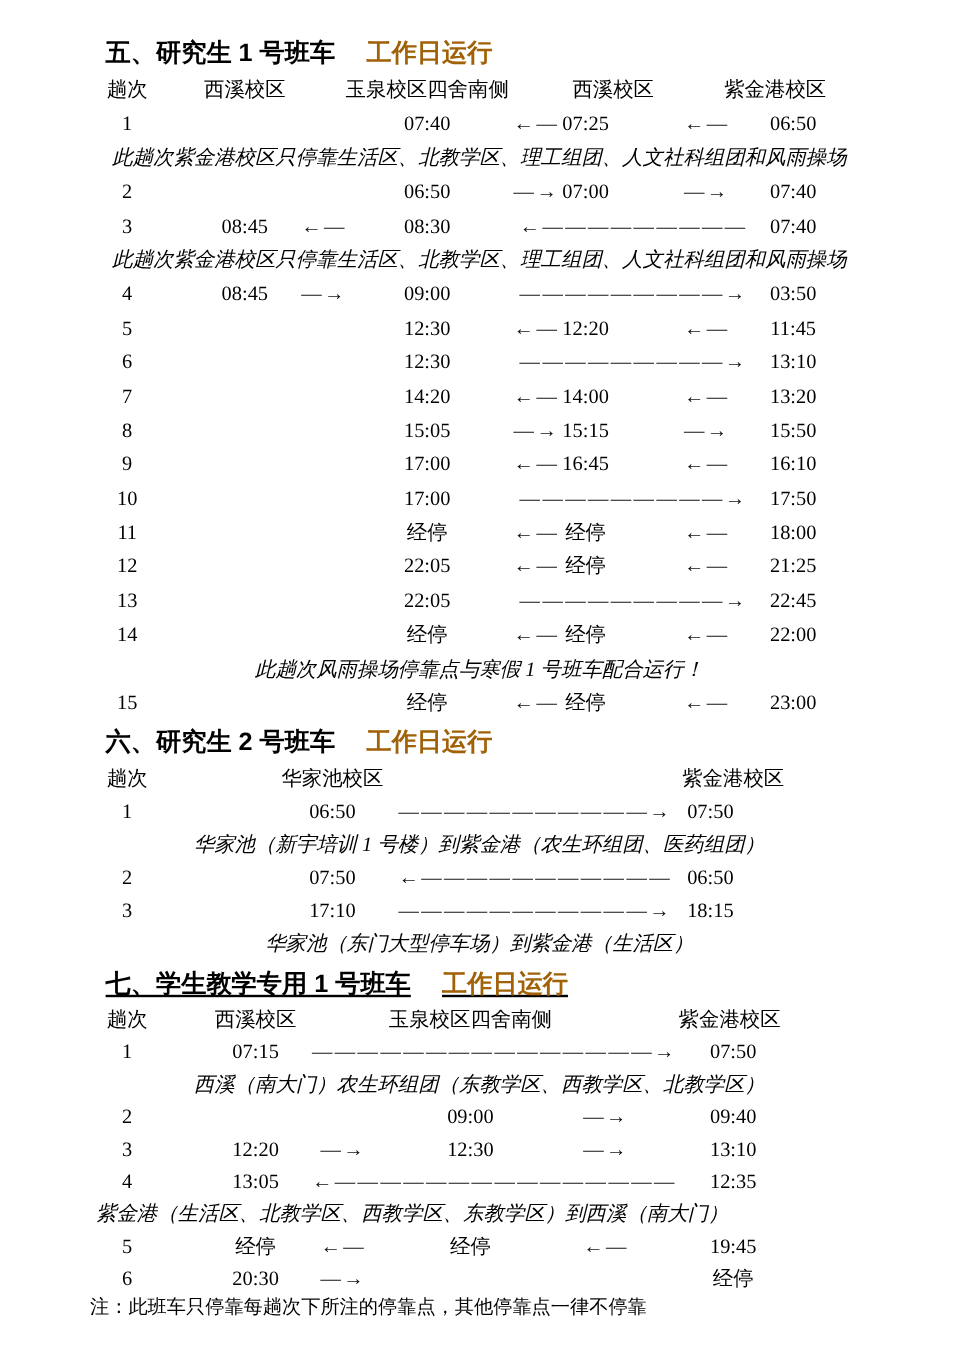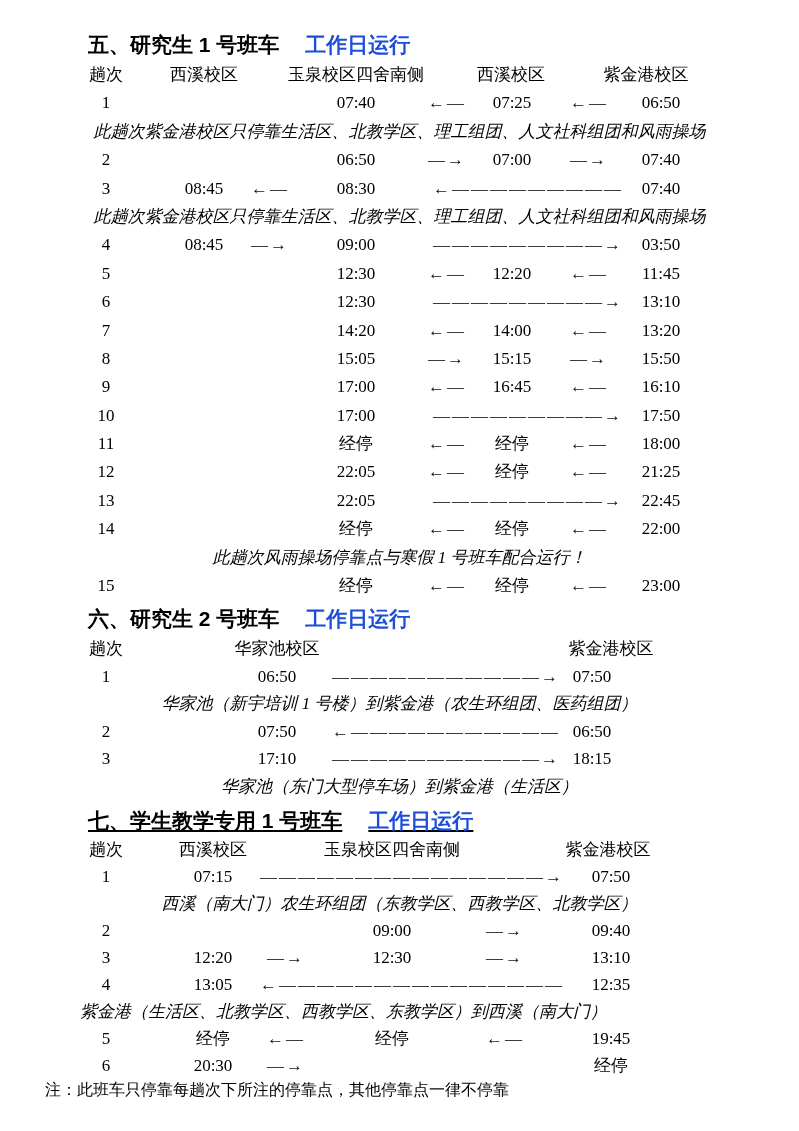--- a/index.html
+++ b/index.html
@@ -11,37 +11,37 @@
   .page { padding-top:28px; }
 
   .sec { font-size:17px; }
   .title-line {
     margin-left:88px; height:33px; line-height:33px;
     font-family:"Liberation Sans","DejaVu Sans",sans-serif;
     font-weight:bold; font-size:21px; white-space:nowrap;
   }
   .sec.s6 .title-line { margin-top:2px; }
   .sec.s7 .title-line { margin-top:4px;text-decoration:underline; }
-  .badge { color:#1d4ed8; margin-left:26px; }
+  .badge { color:#a16207; margin-left:26px; }
 
   .line { position:relative; }
   .s5 .line { height:28.4px; line-height:28.4px; }
   .s6 .line { height:27.5px; line-height:27.5px; }
   .s7 .line { height:26.9px; line-height:26.9px; }
 
   .cell { position:absolute; top:0; transform:translateX(-50%); white-space:nowrap; }
   .arrow { letter-spacing:2px; color:#111111; }
   .note { text-align:center; white-space:nowrap;font-style:italic; }
   .note.left { transform:translateX(-56px); }
 
-  .footnote { margin-left:45px; height:22px; line-height:22px; font-size:16px; white-space:nowrap; }
+  .footnote { margin-left:75px; height:22px; line-height:22px; font-size:16px; white-space:nowrap; }
 
   
   .s5 .p-trip{left:106px} .s5 .p-x1{left:204px} .s5 .p-a1{left:270px}
-  .s5 .p-yq{left:356px}  .s5 .p-a2{left:447px} .s5 .p-x2{left:512px}
+  .s5 .p-yq{left:356px}  .s5 .p-a2{left:447px} .s5 .p-x2{left:488px}
   .s5 .p-a3{left:589px}  .s5 .p-zj{left:661px} .s5 .p-long{left:528px}
   .s5 .p-hx2{left:511px} .s5 .p-hzj{left:646px}
 
   
   .s6 .p-trip{left:106px} .s6 .p-hj{left:277px} .s6 .p-zj{left:592px}
   .s6 .p-long{left:446px} .s6 .p-hzj{left:611px}
 
   
   .s7 .p-trip{left:106px} .s7 .p-xx{left:213px} .s7 .p-a1{left:286px}
   .s7 .p-yq{left:392px}  .s7 .p-a2{left:505px} .s7 .p-zj{left:611px}

